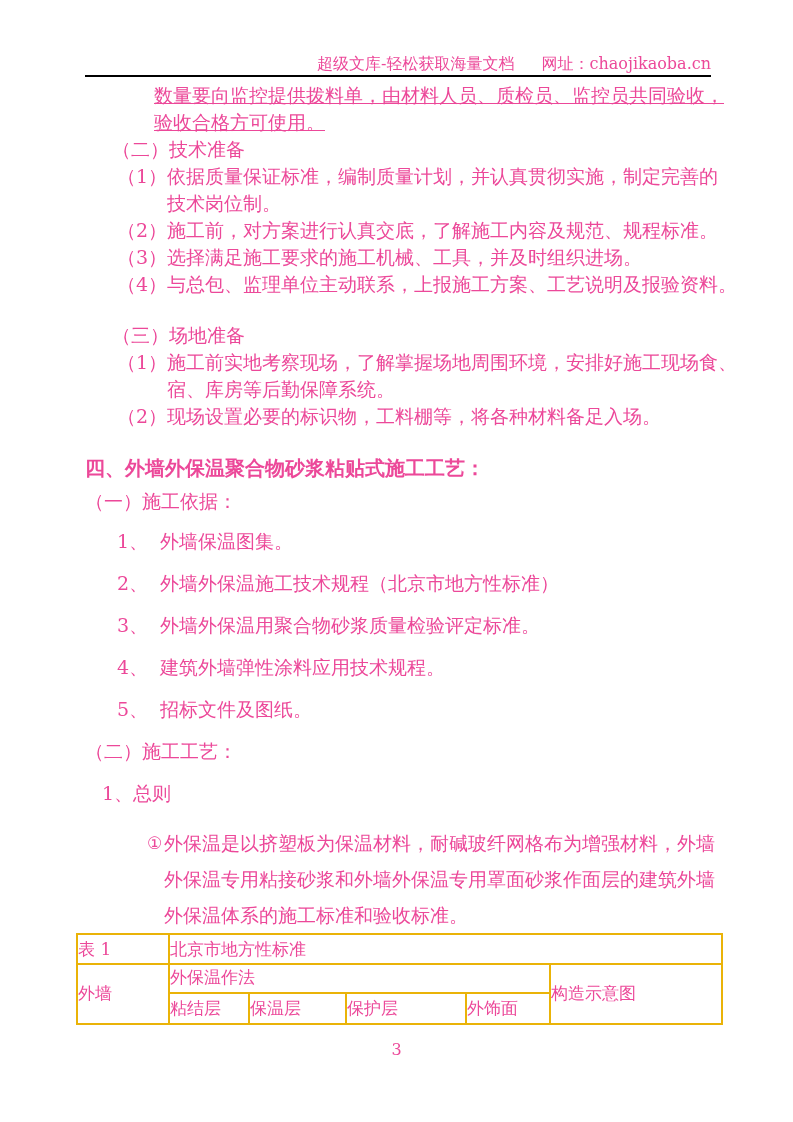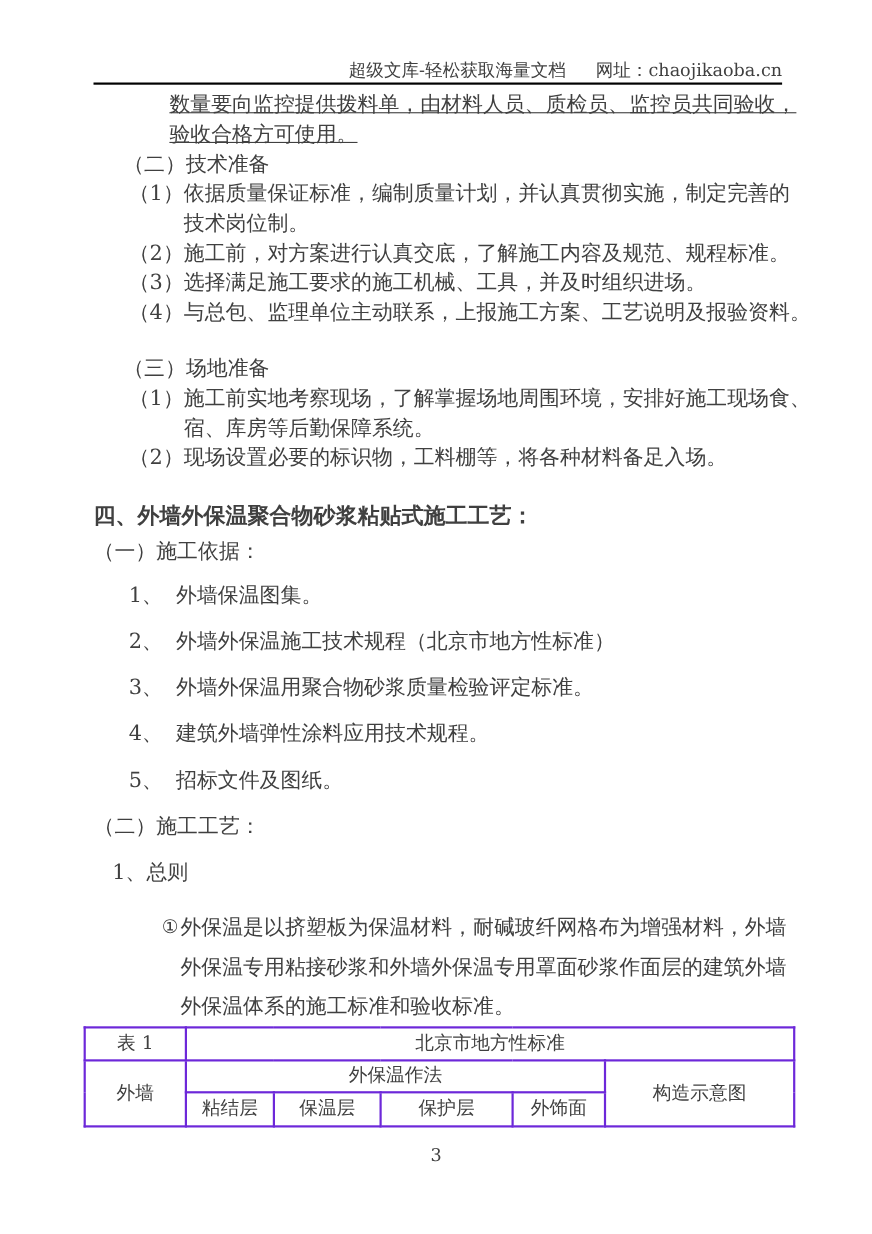--- a/index.html
+++ b/index.html
@@ -1,20 +1,20 @@
 <!DOCTYPE html>
 <html><head>
 <meta charset="utf-8">
 <style>
   html, body { margin:0; padding:0; background:#ffffff; }
   .page {
     position:relative;
     width:793px; height:1122px;
     background:#ffffff;
-    color:#404040;
+    color:#ec4899;
     font-family:"DejaVu Serif","Liberation Serif",serif;
     overflow:hidden;
   }
   .content { position:absolute; left:85px; top:0; width:626px; }
 
   
   .doc-header {
     padding-top:53px;
     text-align:right;
     font-size:16px;
@@ -61,29 +61,29 @@
 
   
   table.t1 {
     border-collapse:collapse;
     table-layout:fixed;
     width:645px;
     margin-left:-9px;
     font-size:17px;
   }
   table.t1 td {
-    border:2px solid #6d28d9;
-    text-align:center;
+    border:2px solid #eab308;
+    text-align:left;
     vertical-align:middle;
     padding:0;
     overflow:hidden;
   }
   .c1 { width:92px; }  .c2 { width:80px; }  .c3 { width:97px; }
   .c4 { width:120px; } .c5 { width:84px; }  .c6 { width:172px; }
-  .r1 { height:30px; } .r2 { height:16px; } .r3 { height:31px;padding-left:48px; }
+  .r1 { height:30px; } .r2 { height:16px;font-family:Liberation Mono, monospace; } .r3 { height:31px;padding-left:48px; }
 
   .page-footer {
     position:absolute;
     top:1040px; left:0;
     width:793px;
     text-align:center;
     font-size:16px;
   }
 </style>
 </head>

